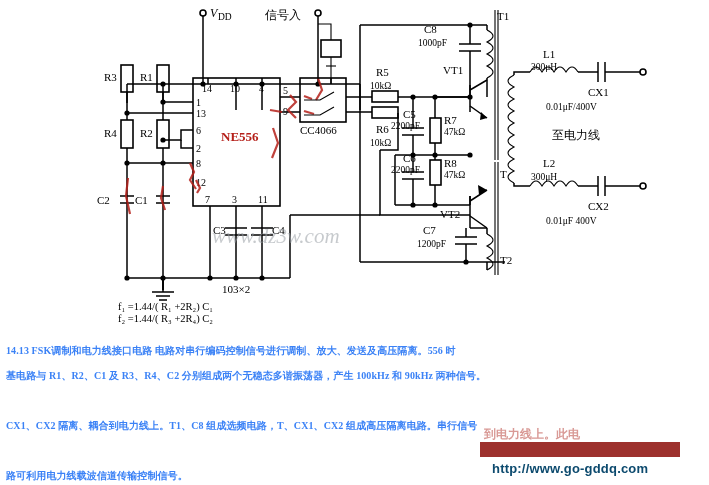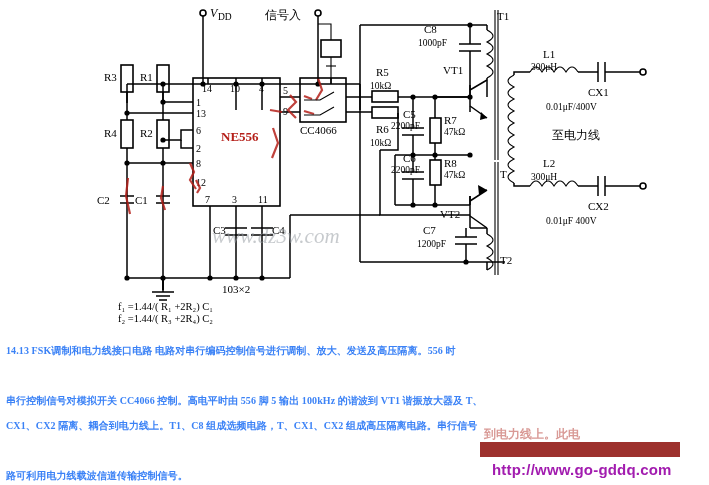--- a/index.html
+++ b/index.html
@@ -26,22 +26,22 @@
     position:absolute;left:480px;top:442px;width:200px;height:15px;
     background:#8f1410;opacity:.88;
   }
   .redstrip-txt{
     position:absolute;left:484px;top:426px;width:200px;
     font-family:"Liberation Serif", serif;font-size:12px;font-weight:bold;
     color:#d99a96;white-space:nowrap;
   }
   .url{
     position:absolute;left:492px;top:461px;
-    font-family:"Liberation Sans", sans-serif;font-size:15px;font-weight:bold;
-    color:#a21caf;white-space:nowrap;letter-spacing:.2px;
+    font-family:"Liberation Sans", sans-serif;font-size:13px;font-weight:bold;
+    color:#0c4a6e;white-space:nowrap;letter-spacing:.2px;
   }
   svg text{font-family:"Liberation Serif", serif;fill:#000;}
   .lbl{font-size:11px;}
   .lbl-s{font-size:9.5px;}
   .lbl-pin{font-size:10px;}
   .lbl-cn{font-family:"DejaVu Sans", sans-serif;font-size:12px;}
   .wm{font-family:"Liberation Serif", serif;font-size:21px;font-style:italic;
       fill:#9aa0a6;opacity:.55;}
   .ic-red{fill:#b5201a;font-size:13px;font-weight:bold;}
   .wire{stroke:#000;stroke-width:1.5;fill:none;}
@@ -358,20 +358,20 @@
   <text x="588" y="210" class="lbl">CX2</text>
   <text x="546" y="224" class="lbl-s">0.01μF 400V</text>
 
   <text x="212" y="243" class="wm">www.dz3w.com</text>
 
 </svg>
 </div>
 
 <div id="caption">
   <div class="cap-line l0">14.13   FSK调制和电力线接口电路   电路对串行编码控制信号进行调制、放大、发送及高压隔离。556 时</div>
-  <div class="cap-line l2">串行控制信号对模拟开关 CC4066 控制。高电平时由 556 脚 5 输出 100kHz 的谐波到 VT1 谐振放大器及 T、</div>
+  <div class="cap-line l1">基电路与 R1、R2、C1 及 R3、R4、C2 分别组成两个无稳态多谐振荡器，产生 100kHz 和 90kHz 两种信号。</div>
   <div class="cap-line l3">CX1、CX2 隔离、耦合到电力线上。T1、C8 组成选频电路，T、CX1、CX2 组成高压隔离电路。串行信号</div>
   <div class="cap-line" style="top:139px">路可利用电力线载波信道传输控制信号。</div>
 </div>
 
 <div class="redstrip"></div>
 <div class="redstrip-txt">到电力线上。此电</div>
 <div class="url">http://www.go-gddq.com</div>
 
 </body></html>

